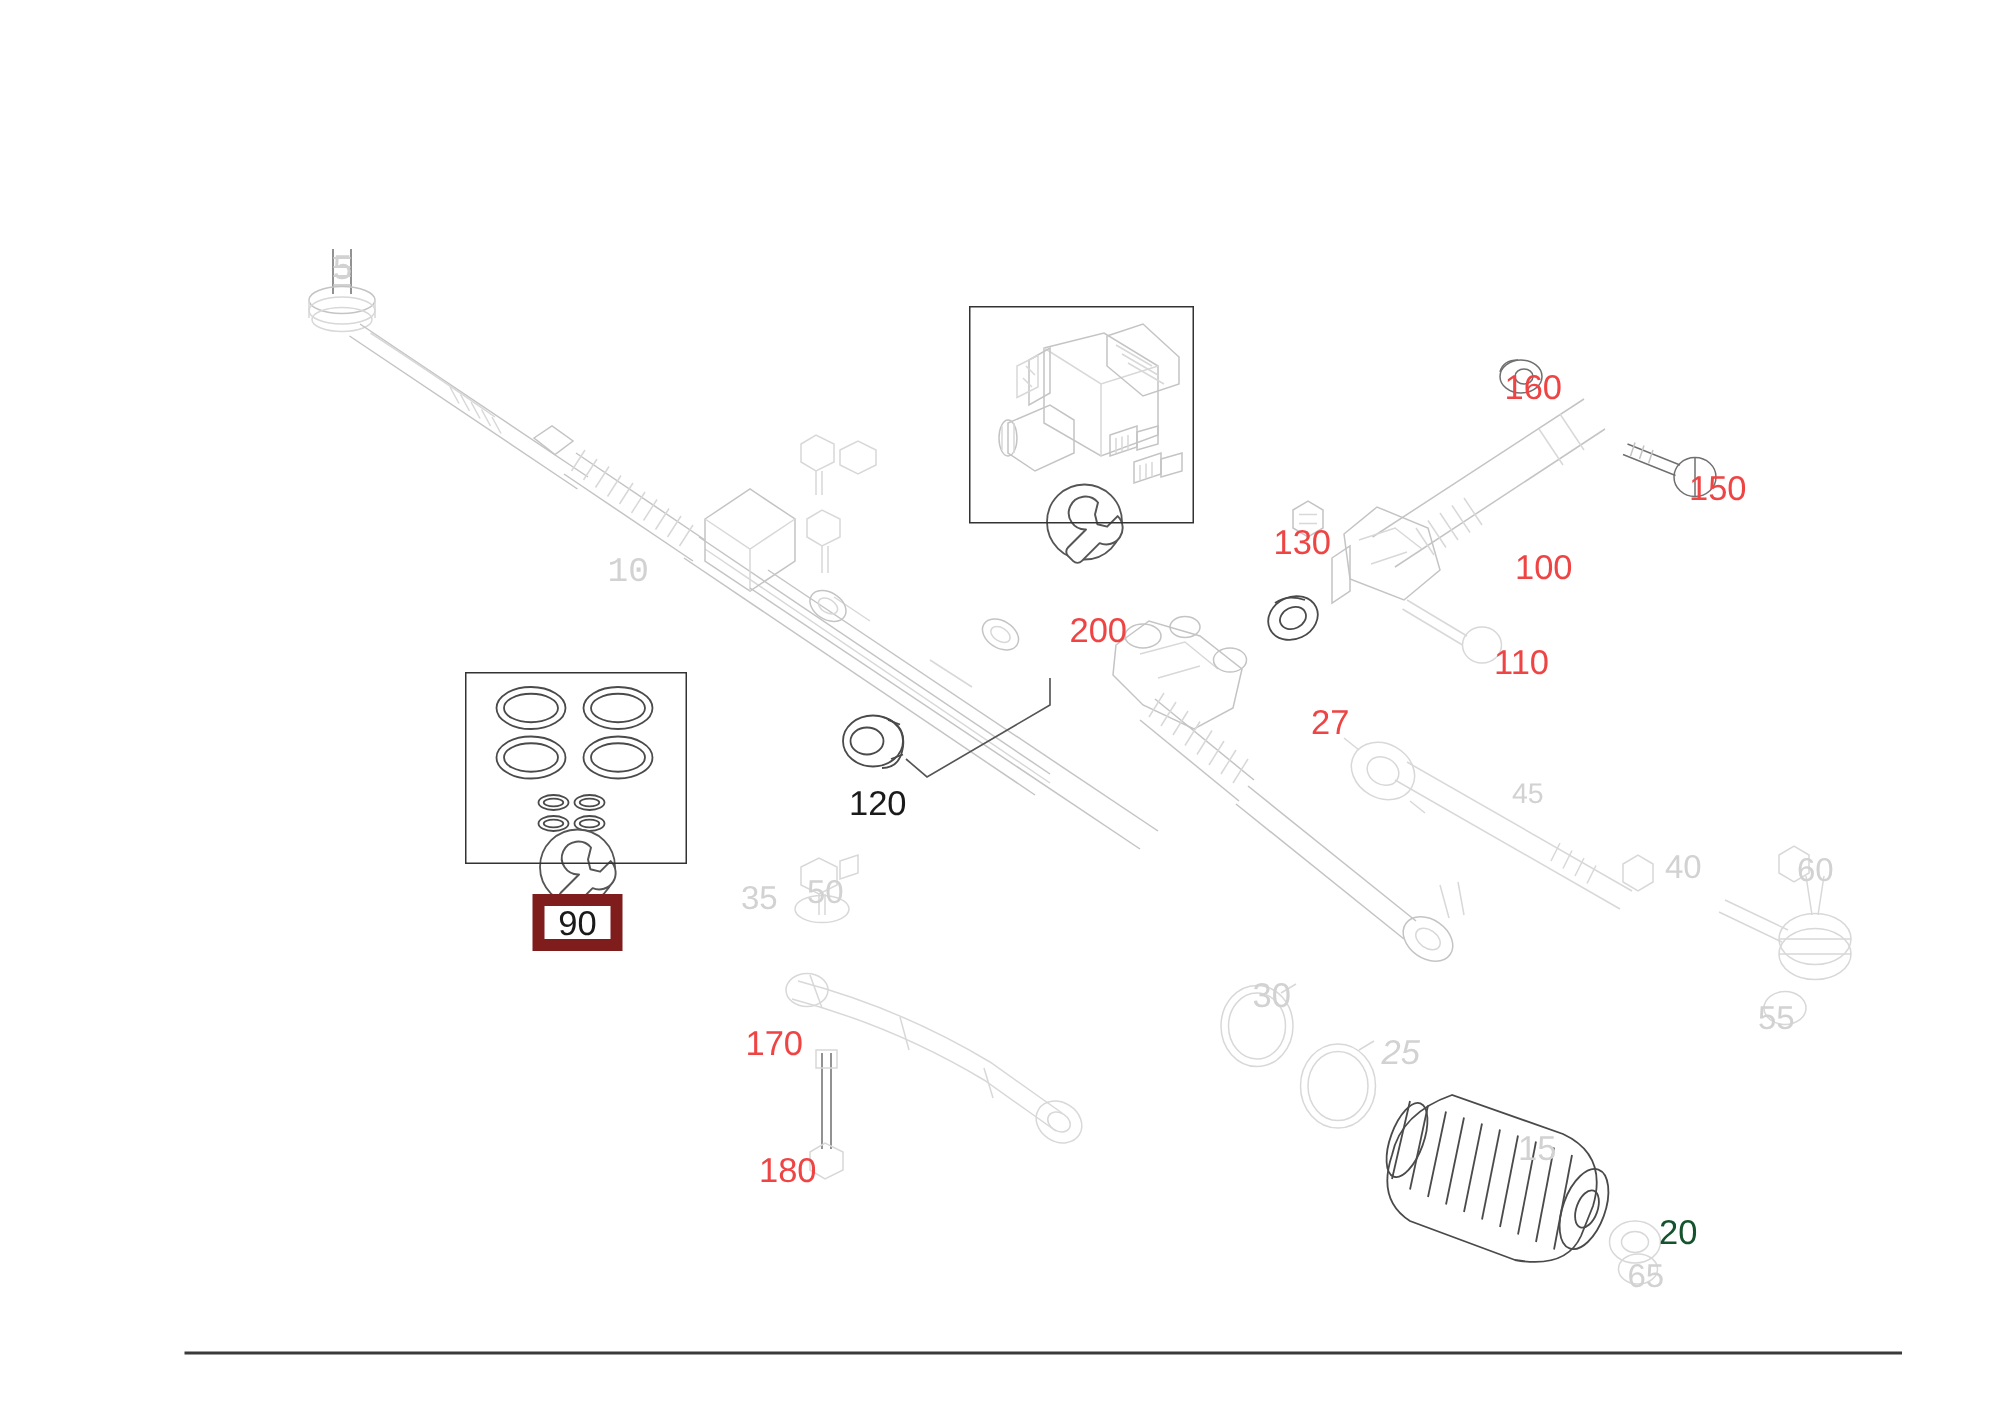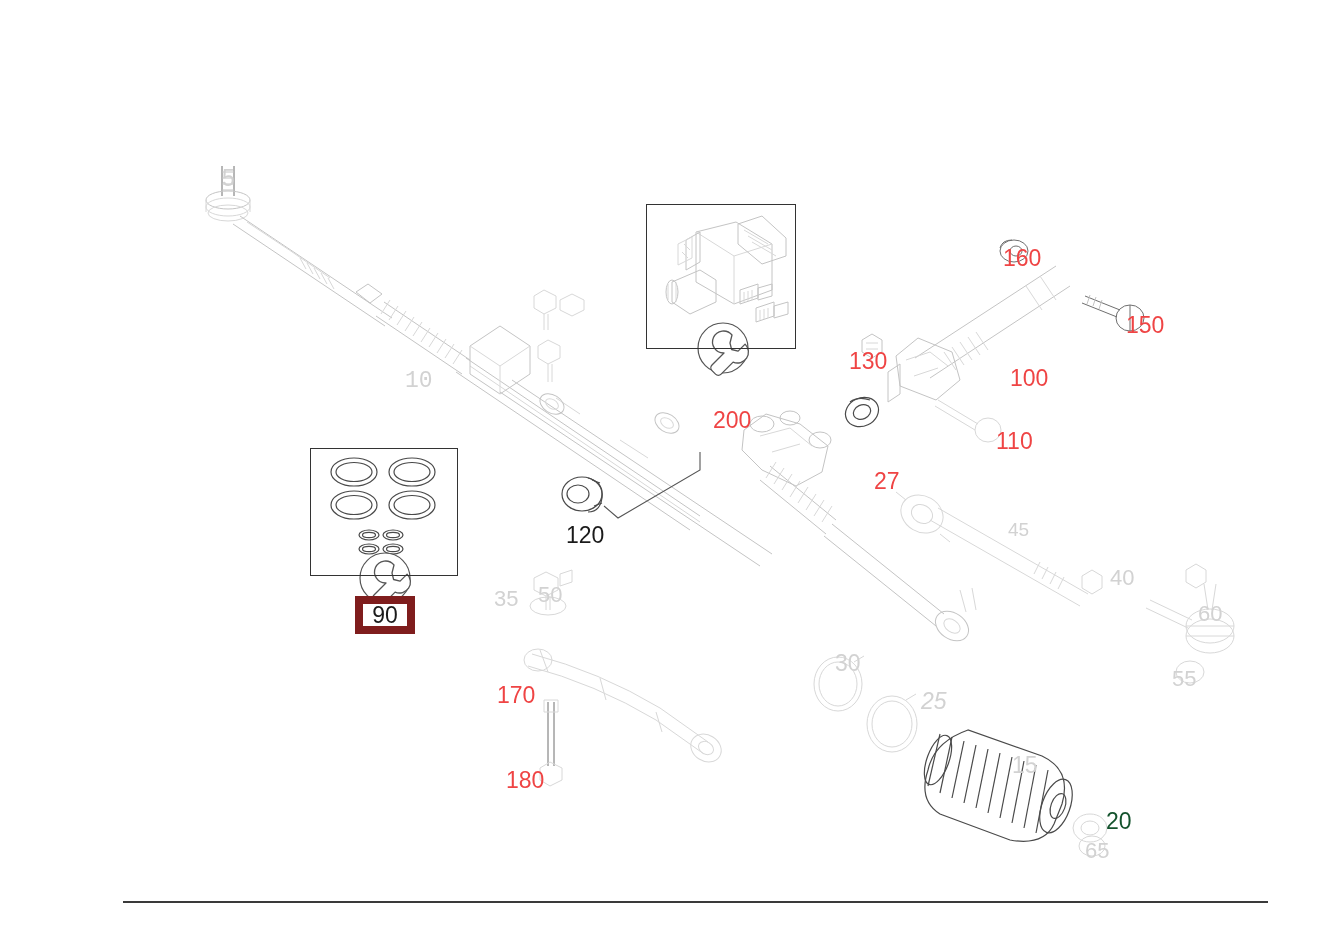--- a/index.html
+++ b/index.html
@@ -343,21 +343,21 @@
   <div class="callout mid" style="left:849px; top:316px; font-size:23px;">130</div>
   <div class="callout mid" style="left:1010px; top:333px; font-size:23px;text-align:center;">100</div>
   <div class="callout mid" style="left:996px; top:396px; font-size:23px;">110</div>
   <div class="callout mid" style="left:713px; top:375px; font-size:23px;">200</div>
   <div class="callout mid" style="left:874px; top:436px; font-size:23px;">27</div>
   <div class="callout solid" style="left:566px; top:522px; font-size:23px;">120</div>
   <div class="callout vfaint" style="left:1008px; top:519px; font-size:19px;">45</div>
   <div class="callout vfaint" style="left:494px; top:586px; font-size:22px;">35</div>
   <div class="callout vfaint" style="left:538px; top:582px; font-size:22px;">50</div>
   <div class="callout vfaint" style="left:1110px; top:565px; font-size:22px;">40</div>
-  <div class="callout vfaint" style="left:1198px; top:601px; font-size:22px;">60</div>
+  <div class="callout vfaint" style="left:1198px; top:567px; font-size:22px;">60</div>
   <div class="callout mid" style="left:497px; top:650px; font-size:23px;">170</div>
   <div class="callout vfaint" style="left:835px; top:650px; font-size:23px;">30</div>
   <div class="callout vfaint" style="left:921px; top:688px; font-size:23px;font-style:italic;">25</div>
   <div class="callout vfaint" style="left:1012px; top:741px; font-size:23px;margin-top:11px;">15</div>
   <div class="callout mid" style="left:506px; top:735px; font-size:23px;">180</div>
   <div class="callout dark" style="left:1106px; top:808px; font-size:23px;">20</div>
   <div class="callout vfaint" style="left:1085px; top:838px; font-size:22px;">65</div>
   <div class="callout vfaint" style="left:1172px; top:666px; font-size:22px;">55</div>
 
   <div class="highlight-box" style="left:355px; top:596px; width:60px; height:38px; font-size:23px;">

